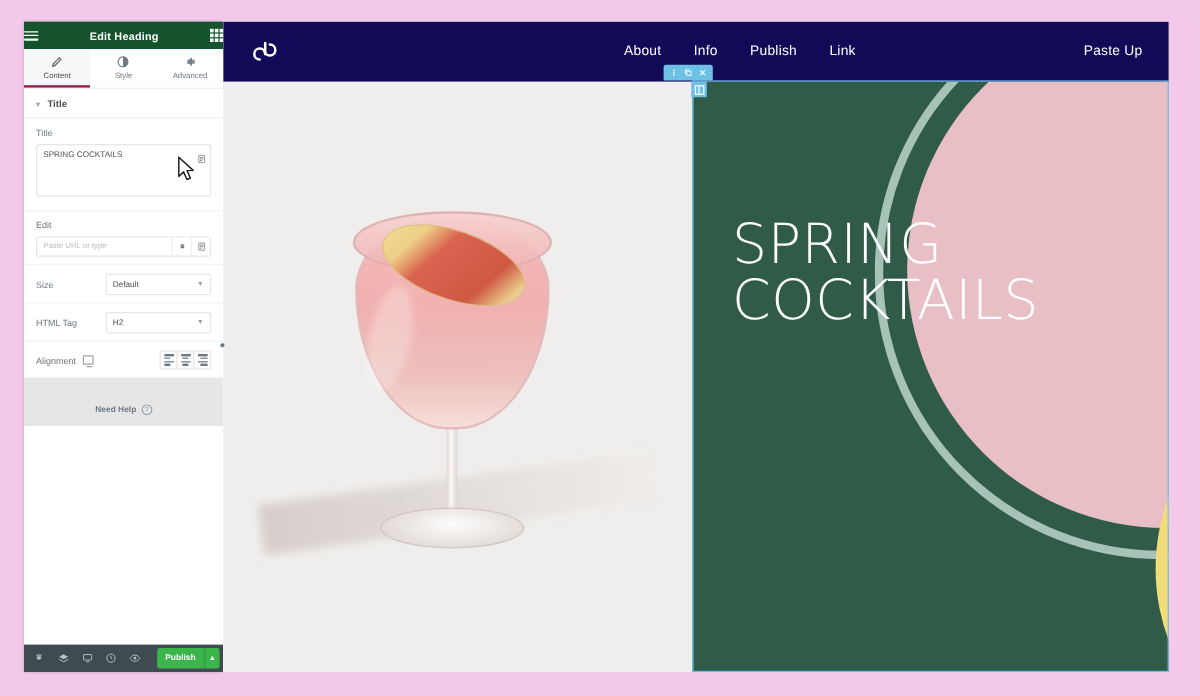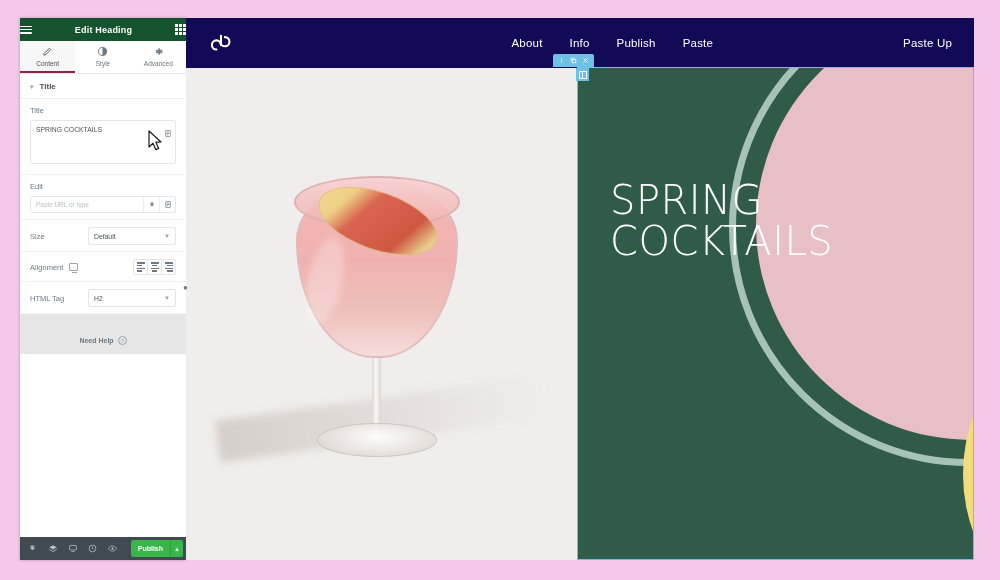--- a/index.html
+++ b/index.html
@@ -192,21 +192,21 @@
     width: 430px; height: 430px; border-radius: 50%;
     background: #e7bfc4;
   }
   #teal-arc {
     position: absolute; left: 152px; top: -80px;
     width: 478px; height: 478px; border-radius: 50%;
     border: 7px solid #bcd6cd; opacity:.85;
   }
   #hero-heading {
     position: absolute; left: 33px; top: 112px; z-index: 3;
-    color: #fff; font-size: 40px; line-height: 1.03;
+    color: #fff; font-size: 46px; line-height: 1.03;
     font-weight: 300; letter-spacing: .5px;
     font-family: "DejaVu Sans", sans-serif;
     white-space: pre-line;
   }
 
   
   #grapefruit {
     position: absolute; left: 386px; top: 236px;
     width: 340px; height: 340px; border-radius: 50%;
     background: #f3dd7a;
@@ -362,20 +362,28 @@
             <path d="M8 8h8M8 12h8M8 16h5" stroke-width="2"></path>
           </svg>
         </span>
       </div>
     </div>
 
     <div class="ctrl row-inline">
       <span class="ctrl-label">Size</span>
       <div class="select-box">
         <span>Default</span>
+        <span class="chev">▼</span>
+      </div>
+    </div>
+
+    <div class="ctrl row-inline">
+      <span class="ctrl-label">HTML Tag</span>
+      <div class="select-box">
+        <span>H2</span>
         <span class="chev">▼</span>
       </div>
     </div>
 
     <div class="ctrl row-inline">
       <span class="ctrl-label" style="flex:0 0 auto;">Alignment</span>
       <span class="responsive-ico"></span>
       <div class="align-group">
         <div class="align-btn">
           <span class="al-lines">
@@ -397,28 +405,20 @@
           <span class="al-lines" style="align-items:flex-end">
               <i style="width:100%"></i>
               <i style="width:65%"></i>
               <i style="width:100%"></i>
               <i style="width:65%"></i>
             </span>
         </div>
       </div>
     </div>
 
-    <div class="ctrl row-inline">
-      <span class="ctrl-label">HTML Tag</span>
-      <div class="select-box">
-        <span>H2</span>
-        <span class="chev">▼</span>
-      </div>
-    </div>
-
     <div id="panel-foot">
       <div id="need-help">
         <span>Need Help</span>
         <span class="q-circle">?</span>
       </div>
     </div>
   </div>
 
   <div id="panel-bottombar">
     <span class="bb-icon">
@@ -501,21 +501,21 @@
       <svg width="26" height="26" viewBox="0 0 40 40" fill="none" stroke="#ffffff" stroke-width="3.2" stroke-linecap="round">
         <path d="M13 30c-4 0-7-3-7-7s3-7 7-7 7 3 7 7"></path>
         <path d="M20 23V9"></path>
         <path d="M26 11c4 0 7 3 7 7s-3 7-7 7-7-3-7-7"></path>
       </svg>
     </div>
     <nav id="nav-main">
       <a href="#">About</a>
       <a href="#">Info</a>
       <a href="#">Publish</a>
-      <a href="#">Paste</a>
+      <a href="#">Link</a>
     </nav>
     <a href="#" id="signup-link">Paste Up</a>
   </div>
 
   <div id="widget-toolbar">
     <span class="wt-ico">
       <svg width="7" height="7" viewBox="0 0 24 24" fill="currentColor">
           <path d="M10 4h4v4h-4zM10 10h4v4h-4zM10 16h4v4h-4z"></path>
         </svg>
     </span>

